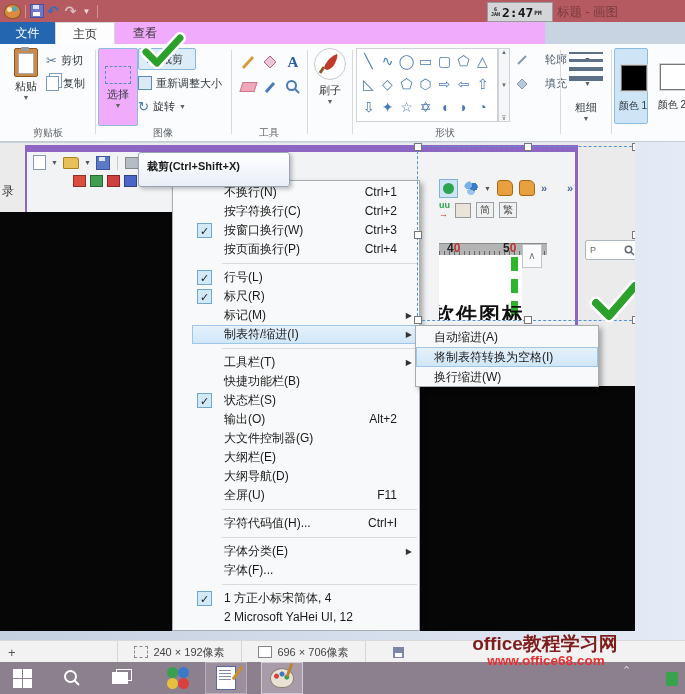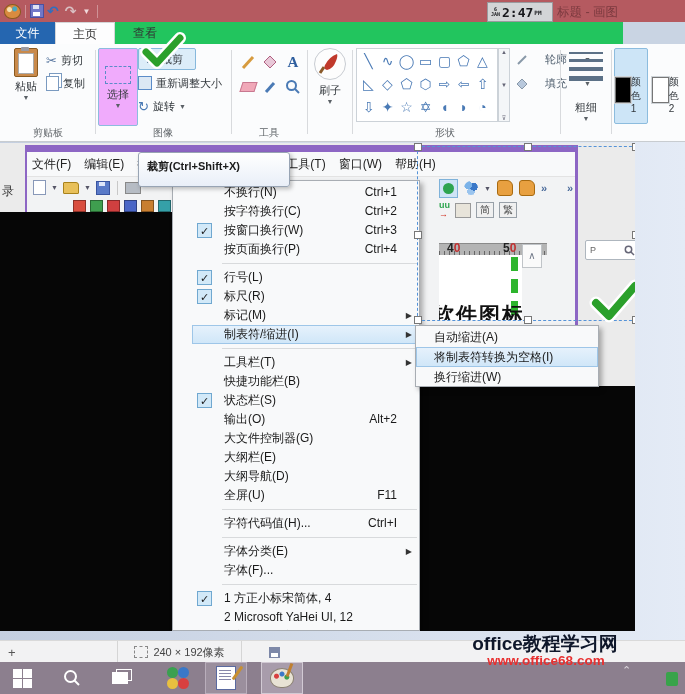--- a/index.html
+++ b/index.html
@@ -16,21 +16,21 @@
   .icon-floppy::after{content:"";position:absolute;left:2px;bottom:1px;width:7px;height:4px;background:#fff;}
   .qat-undo{color:#2e6fc0;font-size:14px;font-weight:bold;margin:0 3px;}
   .qat-redo{color:#d9bfc2;font-size:14px;font-weight:bold;margin:0 3px;}
   .qat-caret{color:#f0dadc;font-size:8px;margin:0 3px;}
   #clock{left:487px;top:2px;width:64px;height:18px;background:#d3d5d7;border:1px solid #9a9a9e;display:flex;align-items:center;font-family:"DejaVu Sans Mono",monospace;color:#17181c;}
   #clock .cal{font-size:5px;line-height:5px;text-align:center;margin:0 2px 0 3px;font-weight:bold;}
   #clock .tim{font-size:13px;font-weight:bold;letter-spacing:0px;}
   #clock .ampm{font-size:6px;font-weight:bold;margin-left:1px;}
   #win-title{left:557px;top:4px;font-size:12.5px;color:#7c3a3f;}
   
-  #tabrow{left:0;top:22px;width:623px;height:22px;background:#22c55e;border-bottom:1px solid #e2e3e5;}
+  #tabrow{left:0;top:22px;width:545px;height:22px;background:#f0abfc;border-bottom:1px solid #e2e3e5;}
   .tab{position:absolute;top:0;height:22px;line-height:22px;text-align:center;font-size:12px;color:#333;}
   #tab-file{left:0;width:55px;background:#2566b0;color:#fff;}
   #tab-home{left:55px;width:60px;background:#fdfdfe;border:1px solid #d5d6d8;border-bottom:none;box-sizing:border-box;}
   #tab-view{left:115px;width:60px;}
   
   #ribbon{left:0;top:44px;width:685px;height:97px;background:#fbfcfd;border-bottom:1px solid #c8ccd0;}
   .gdiv{position:absolute;top:6px;height:84px;width:1px;background:#d8dadd;}
   .glabel{position:absolute;top:82px;font-size:10px;color:#5f6468;text-align:center;}
   .bigbtn{position:absolute;display:flex;flex-direction:column;align-items:center;font-size:11px;color:#32373c;}
   .caret{font-size:7px;color:#5a6066;}
@@ -46,21 +46,21 @@
   #btn-resize{left:138px;top:29px;width:96px;height:20px;}
   #btn-rotate{left:138px;top:52px;width:70px;height:20px;}
   .tool-ico{position:absolute;width:20px;height:20px;display:flex;align-items:center;justify-content:center;}
   .icon-brush-big{width:30px;height:30px;border-radius:50%;background:#fdfdfd;border:1px solid #c8ccd2;margin-bottom:3px;}
   #shape-gallery{left:356px;top:4px;width:142px;height:74px;background:#fff;border:1px solid #ccd2d8;display:flex;flex-wrap:wrap;align-content:flex-start;padding:1px 2px;box-sizing:border-box;}
   .shape-cell{width:19px;height:23px;line-height:23px;text-align:center;font-size:14px;color:#4a7ab5;}
   #shape-scroll{left:498px;top:4px;width:12px;height:74px;border:1px solid #ccd2d8;background:#f4f6f8;box-sizing:border-box;display:flex;flex-direction:column;justify-content:space-between;align-items:center;font-size:6px;color:#667;}
   .of-btn{position:absolute;display:flex;align-items:center;gap:17px;font-size:11px;color:#4a5a6a;}
   .lines{display:flex;flex-direction:column;gap:5px;width:34px;}
   .lines div{background:#5c7187;}
-  .colbtn{position:absolute;width:34px;height:76px;display:flex;flex-direction:row;align-items:center;padding-top:16px;box-sizing:border-box;font-size:10px;color:#32373c;}
+  .colbtn{position:absolute;width:34px;height:76px;display:flex;flex-direction:column;align-items:flex-end;padding-top:16px;box-sizing:border-box;font-size:10px;color:#32373c;}
   #color1{left:614px;top:4px;background:#cde5f7;border:1px solid #8cbcde;border-radius:2px;}
   #color2{left:652px;top:4px;}
   .swatch{width:24px;height:24px;border:1px solid #777;box-shadow:0 0 0 1px #cfd4d8;margin-bottom:8px;}
   
   #workspace{left:0;top:142px;width:685px;height:498px;background:linear-gradient(90deg,#c4cfe0,#e4ebf6);}
   #canvas{left:0;top:1px;width:635px;height:488px;background:#ebebeb;overflow:hidden;}
   #app-window{left:25px;top:2px;width:553px;height:318px;background:#f2f3f4;border-top:7px solid #8d66c4;border-right:3px solid #8d66c4;border-left:2px solid #8d66c4;box-sizing:border-box;}
   #app-menubar{display:flex;gap:13px;padding-left:5px;height:24px;align-items:center;background:#f8f9fa;border-bottom:1px solid #e3e3e3;font-size:12px;color:#222;}
   #app-toolbar1{display:flex;gap:5px;padding-left:6px;height:21px;align-items:center;}
   .tb-sep{width:1px;height:14px;background:#c8c8c8;margin:0 2px;}
@@ -139,21 +139,21 @@
   .app-press{background:#9b8f9d;border:1px solid #b9aebb;box-sizing:border-box;}
   .app-active{background:#a89cab;border:1px solid #d2cad4;box-sizing:border-box;}
   .np-ico{width:18px;height:22px;background:#fff;border:1px solid #5a6aa0;position:relative;}
   .np-ico::before{content:"";position:absolute;left:2px;top:3px;width:12px;height:1px;background:#88a;box-shadow:0 3px 0 #88a,0 6px 0 #88a,0 9px 0 #88a;}
   .np-ico::after{content:"";position:absolute;right:-4px;top:-2px;width:3px;height:16px;background:#c89030;transform:rotate(35deg);border-radius:1px;}
   .pal-ico{width:22px;height:18px;border-radius:50% 50% 45% 45%;background:radial-gradient(circle at 25% 40%,#d84040 0 2px,transparent 3px),radial-gradient(circle at 50% 28%,#3a78c8 0 2px,transparent 3px),radial-gradient(circle at 72% 45%,#3aa050 0 2px,transparent 3px),#e8e2d4;border:1px solid #8a8070;position:relative;}
   .pal-ico::after{content:"";position:absolute;right:2px;top:-6px;width:3px;height:14px;background:#c08030;transform:rotate(20deg);}
   .tray-up{position:absolute;left:622px;top:2px;color:#ddd8de;font-size:11px;}
   .tray-green{position:absolute;left:666px;top:10px;width:12px;height:14px;background:#38a34a;border-radius:2px;}
   
-  #wm1{left:420px;top:631px;width:250px;text-align:center;font-size:19px;font-weight:bold;color:#0f172a;z-index:60;}
+  #wm1{left:420px;top:631px;width:250px;text-align:center;font-size:19px;font-weight:bold;color:#7f1d1d;z-index:60;}
   #wm2{left:440px;top:653px;width:212px;text-align:center;font-size:13.5px;font-weight:bold;color:#e83030;z-index:60;}
 </style>
 </head>
 <body>
 
 <div id="screen">
 
   <div class="abs" id="titlebar">
     <div class="qat" style="left:4px;">
       <span class="icon-palette"></span>
@@ -326,30 +326,20 @@
     <svg class="gcheck" style="left:140px;top:-12px;" width="46" height="38">
       <polyline points="6,20 17,31 40,6" fill="none" stroke="#ffffff" stroke-width="12" stroke-linecap="round" stroke-linejoin="round"></polyline>
       <polyline points="6,20 17,31 40,6" fill="none" stroke="#2ba02b" stroke-width="7" stroke-linecap="round" stroke-linejoin="round"></polyline>
     </svg>
   </div>
 
   <div class="abs" id="workspace">
     <div class="abs" id="canvas">
 
       <div class="abs" id="app-window">
-        <div id="app-menubar">
-            <span class="mb-it">文件(F)</span>
-            <span class="mb-it">编辑(E)</span>
-            <span class="mb-it">搜索(S)</span>
-            <span class="mb-it">视图(V)</span>
-            <span class="mb-it">宏(M)</span>
-            <span class="mb-it">工具(T)</span>
-            <span class="mb-it">窗口(W)</span>
-            <span class="mb-it">帮助(H)</span>
-          </div>
         <div id="app-toolbar1">
           <span class="icon-newdoc"></span>
             <span class="tbcaret">▼</span>
           <span class="icon-folder"></span>
             <span class="tbcaret">▼</span>
           <span class="icon-save2"></span>
           <span class="tb-sep"></span>
           <span class="icon-printer"></span>
         </div>
         <div id="app-toolbar2">
@@ -461,20 +451,24 @@
   </div>
 
   <div class="abs" id="statusbar">
     <div class="sb-seg sb-cross">
         <span>+</span>
       </div>
     <div class="sb-seg sb-mid">
       <span class="sb-ico-sel"></span>
       <span>240 × 192像素</span>
     </div>
+    <div class="sb-seg sb-mid">
+      <span class="sb-ico-img"></span>
+      <span>696 × 706像素</span>
+    </div>
     <div class="sb-seg sb-save">
         <span class="sb-ico-disk"></span>
       </div>
   </div>
 
   <div class="abs" id="taskbar">
     <div class="tb-btn" style="left:0;width:45px;">
         <span class="winlogo">
           <div></div>
           <div></div>

